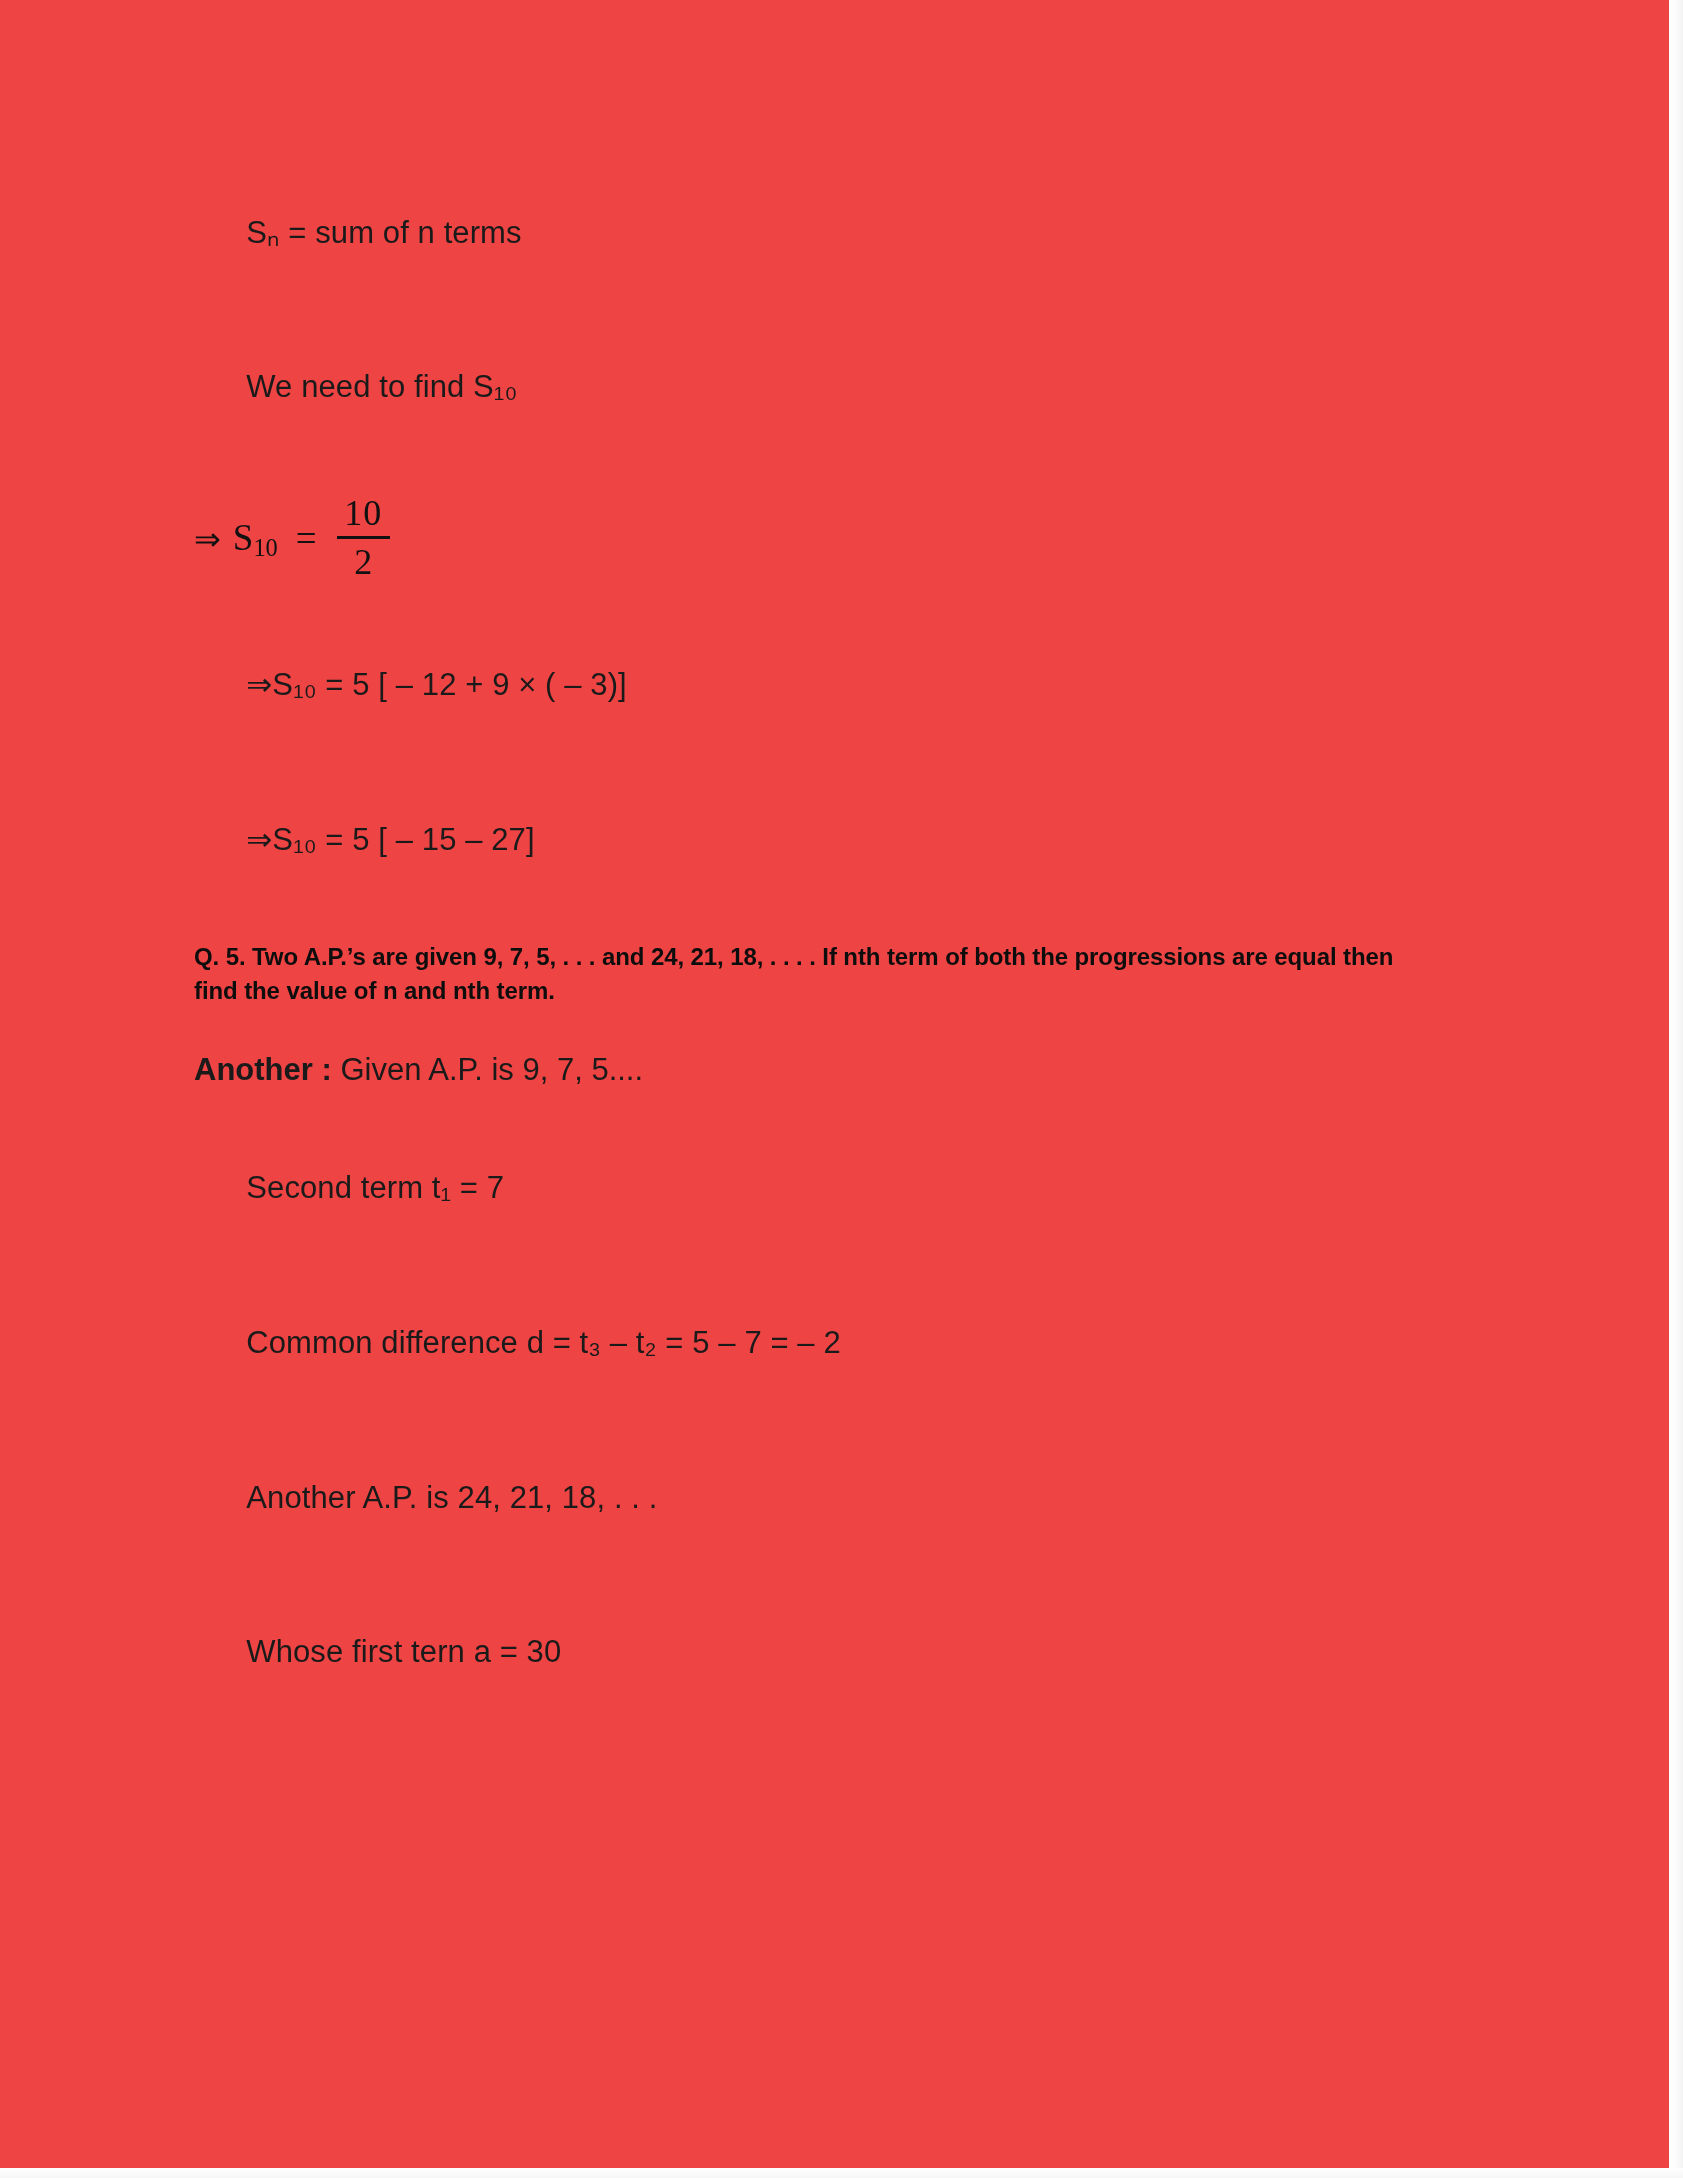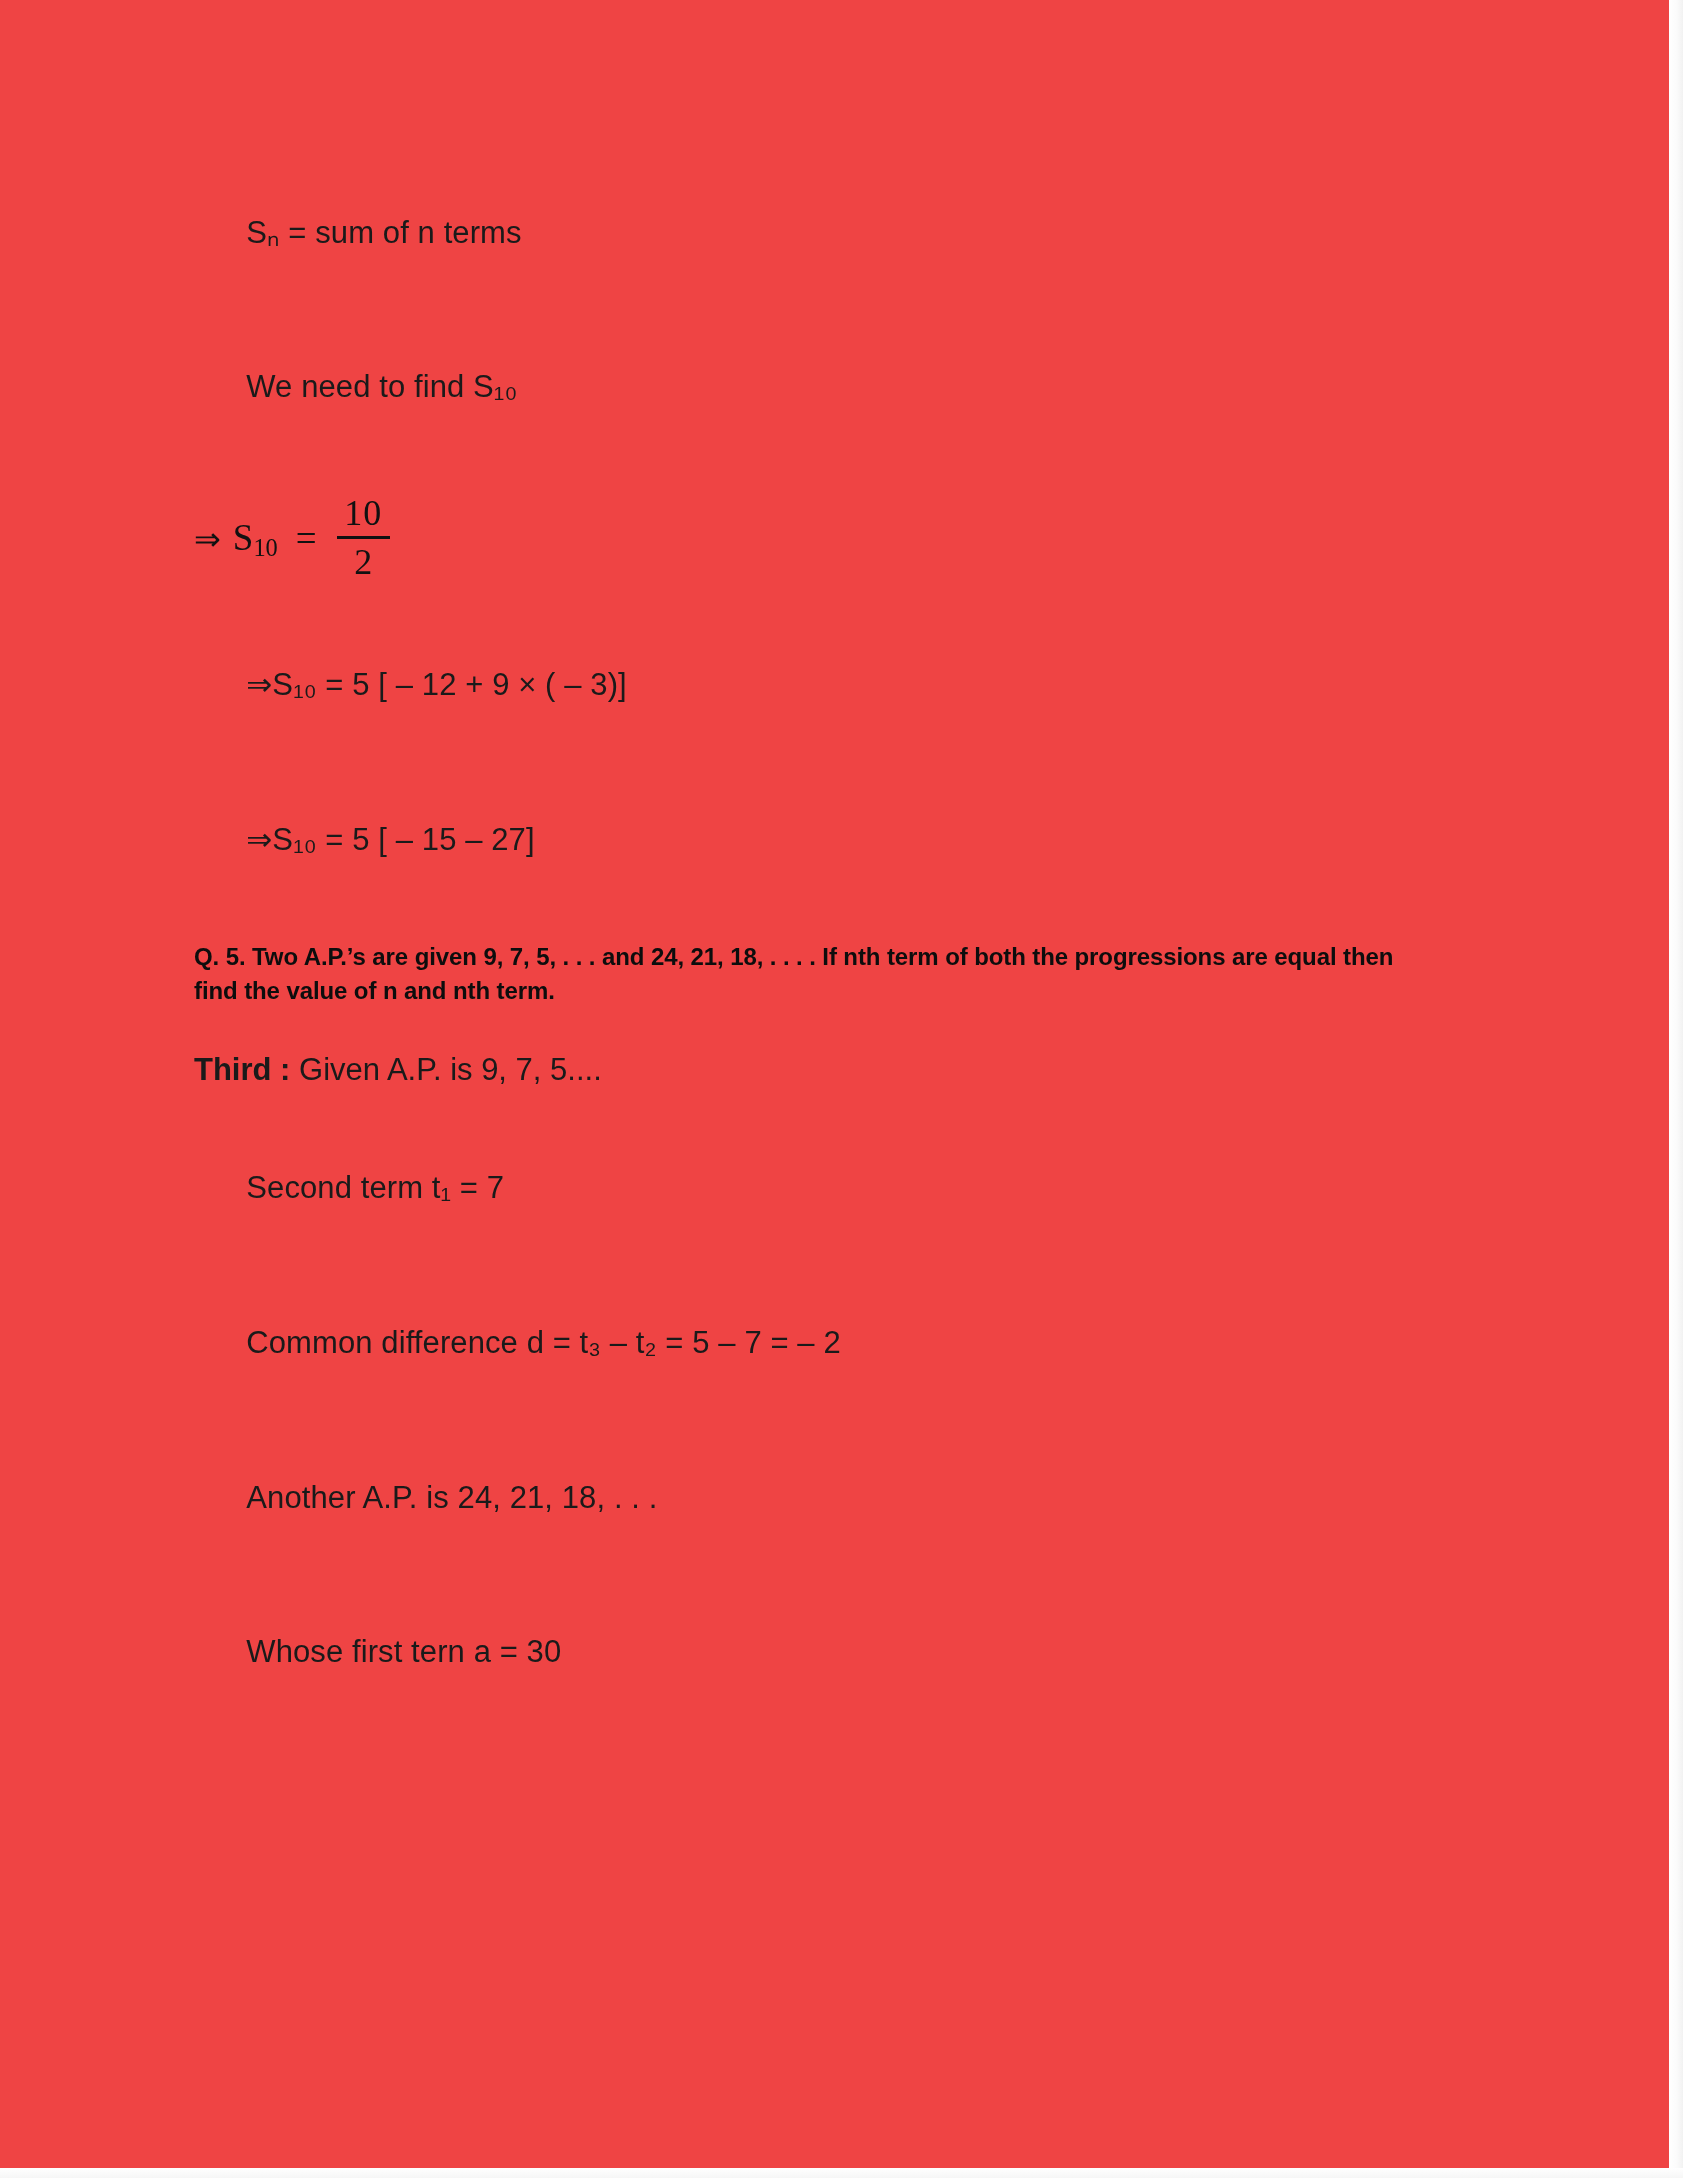--- a/index.html
+++ b/index.html
@@ -174,21 +174,21 @@
     </p>
     <p class="line">
       <span>⇒S₁₀ = 5 [ – 15 – 27]</span>
     </p>
 
     <p class="q-block">
       <span>Q. 5. Two A.P.’s are given 9, 7, 5, . . . and 24, 21, 18, . . . . If nth term of both the progressions are equal then find the value of n and nth term.</span>
     </p>
 
     <p class="answer-line">
-      <span class="answer-label">Third :</span>
+      <span class="answer-label">Another :</span>
       <span>Given A.P. is 9, 7, 5....</span>
     </p>
 
     <p class="line">
       <span>Second term t₁ = 7</span>
     </p>
     <p class="line">
       <span>Common difference d = t₃ – t₂ = 5 – 7 = – 2</span>
     </p>
 

